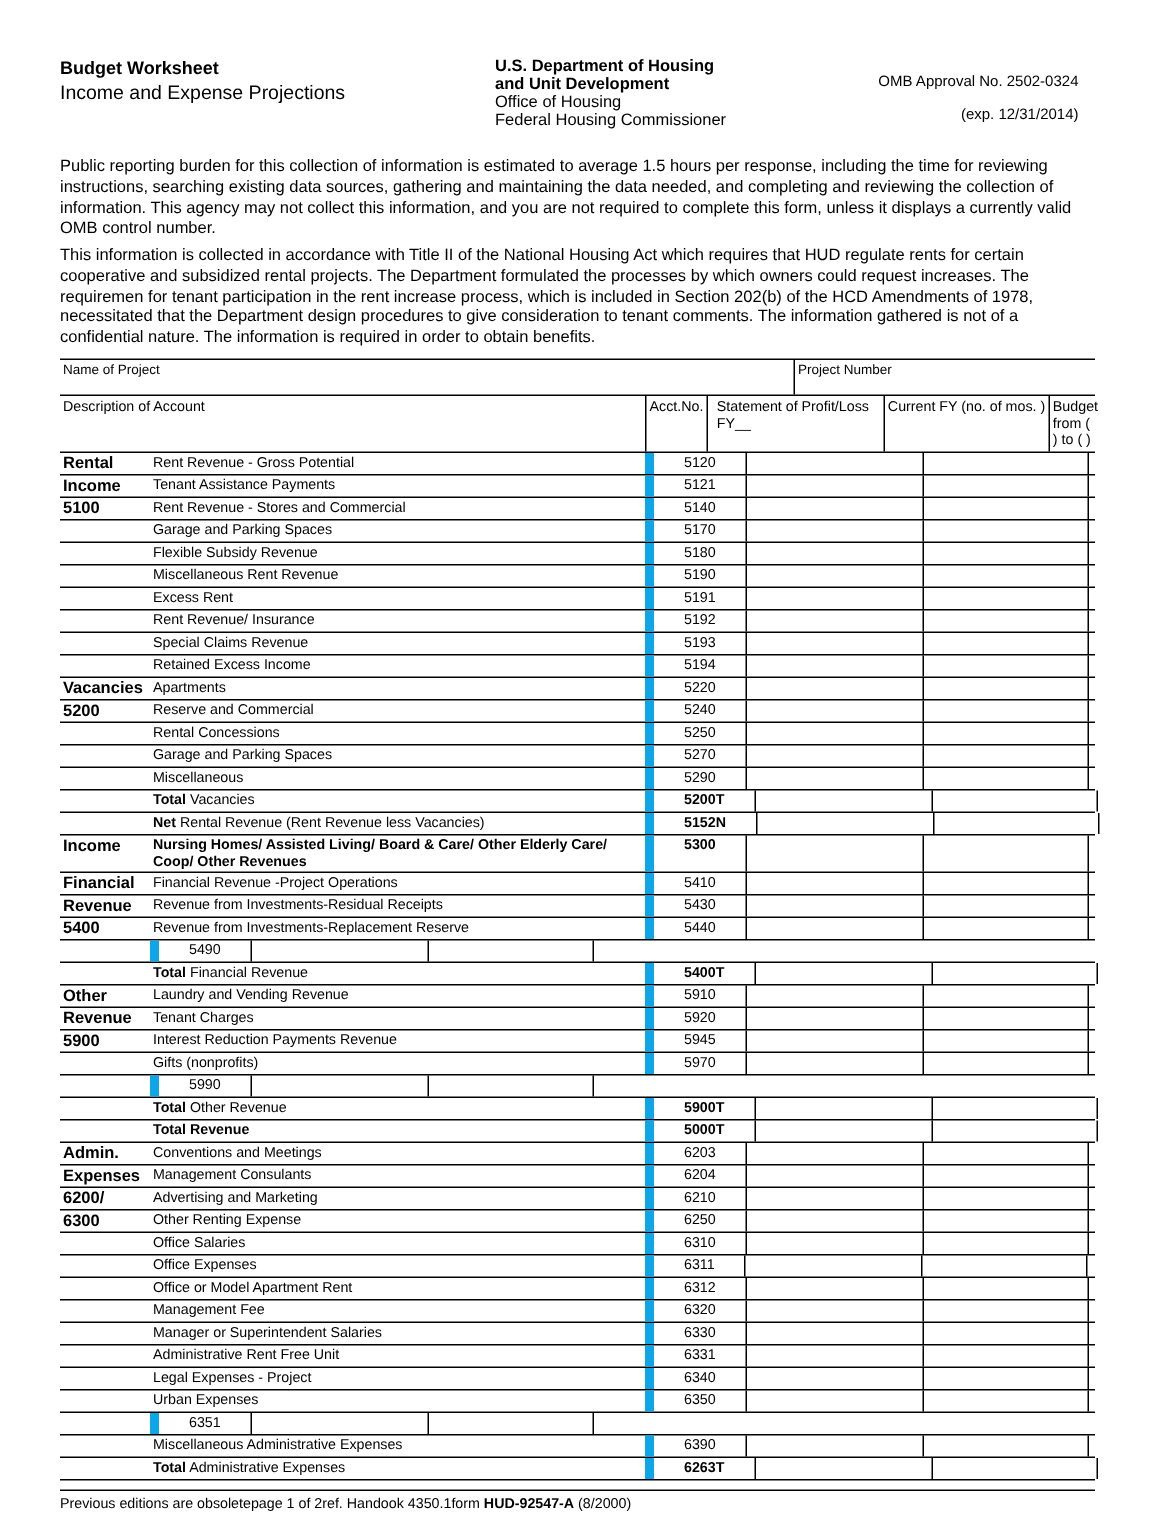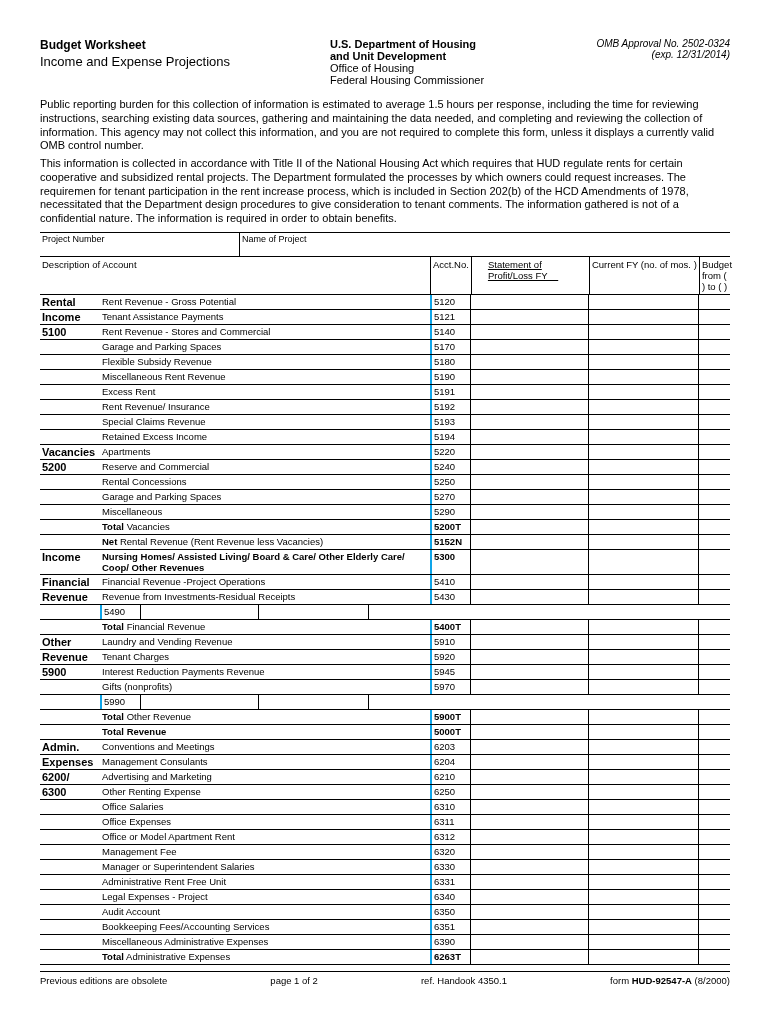--- a/index.html
+++ b/index.html
@@ -13,43 +13,43 @@
     width: 770px;
   }
   .header-row { display: flex; justify-content: space-between; margin-bottom: 12px; }
   .header-left { flex: 0 0 280px; }
   .header-center { flex: 0 0 230px; }
   .header-right { flex: 0 0 160px; text-align: right; }
   .title { font-size: 12px; font-weight: bold; margin: 0 0 2px 0; }
   .subtitle { font-size: 13px; margin: 0; }
   .dept { font-size: 11px; font-weight: bold; margin: 0; }
   .office { font-size: 11px; margin: 0; }
-  .omb { font-size: 10px; margin: 0; font-style: italic; }
+  .omb { font-size: 10px; margin: 11px; }
   .paragraphs { font-size: 11px; line-height: 1.25; margin-bottom: 6px; }
   .paragraphs p { margin: 0 0 4px 0; }
   .proj-row { display: flex; border-top: 1px solid #000; margin-top: 4px; }
   .proj-cell { flex: 1; border-right: 1px solid #000; padding: 1px 2px 12px 2px; font-size: 9px; }
   .proj-cell:last-child { border-right: none; }
   .table-header { display: flex; border-top: 1px solid #000; border-bottom: 1px solid #000; font-size: 9.5px; }
   .th-desc { flex: 0 0 390px; padding: 2px 2px; }
   .th-acct { flex: 0 0 40px; border-left: 1px solid #000; padding: 2px 2px; }
-  .th-stmt { flex: 0 0 118px; border-left: 1px solid #000; padding: 2px 16px; text-decoration: underline; }
+  .th-stmt { flex: 0 0 118px; border-left: 1px solid #000; padding: 2px 6px; }
   .th-curr { flex: 0 0 110px; border-left: 1px solid #000; padding: 2px 2px; }
   .th-budg { flex: 1; border-left: 1px solid #000; padding: 2px 2px; }
   .table-body { }
   .row { display: flex; border-bottom: 1px solid #000; font-size: 9.5px; min-height: 15px; align-items: stretch; }
   .cat-col { flex: 0 0 60px; padding: 1px 2px; font-size: 11px; }
   .cat-col b { font-weight: bold; }
   .desc-col { flex: 0 0 330px; padding: 1px 2px; border-left: none; }
-  .acct-col { flex: 0 0 40px; border-left: 2px solid #0ea5e9; padding: 1px 2px; }
+  .acct-col { flex: 0 0 40px; border-left: 6px solid #0ea5e9; padding: 1px 20px; }
   .stmt-col { flex: 0 0 118px; border-left: 1px solid #000; }
   .curr-col { flex: 0 0 110px; border-left: 1px solid #000; }
   .budg-col { flex: 1; border-left: 1px solid #000; }
   .bold { font-weight: bold; }
-  .footer { display: flex; justify-content: space-between; border-top: 1.5px solid #000; padding-top: 3px; margin-top: 6px; font-size: 9.5px; gap: 26px; }
+  .footer { display: flex; justify-content: flex-start; border-top: 1.5px solid #000; padding-top: 3px; margin-top: 6px; font-size: 9.5px; }
 </style>
 </head>
 <body>
 
 <div class="header-row">
   <div class="header-left">
     <p class="title">Budget Worksheet</p>
     <p class="subtitle">Income and Expense Projections</p>
   </div>
   <div class="header-center">
@@ -63,22 +63,22 @@
     <p class="omb">(exp. 12/31/2014)</p>
   </div>
 </div>
 
 <div class="paragraphs">
   <p>Public reporting burden for this collection of information is estimated to average 1.5 hours per response, including the time for reviewing instructions, searching existing data sources, gathering and maintaining the data needed, and completing and reviewing the collection of information.  This agency may not collect this information, and you are not required to complete this form, unless it displays a currently valid OMB control number.</p>
   <p>This information is collected in accordance with Title II of the National Housing Act which requires that HUD regulate rents for certain cooperative and subsidized rental projects.  The Department formulated the processes by which owners could request increases.  The requiremen for tenant participation in the rent increase process, which is included in Section 202(b) of the HCD Amendments of 1978, necessitated that the Department design procedures to give consideration to tenant comments.  The information gathered is not of a confidential nature.  The information is required in order to obtain benefits.</p>
 </div>
 
 <div class="proj-row">
+  <div class="proj-cell">Name of Project</div>
   <div class="proj-cell" style="flex:0 0 200px">Project Number</div>
-  <div class="proj-cell">Name of Project</div>
 </div>
 
 <div class="table-header">
   <div class="th-desc">Description of Account</div>
   <div class="th-acct">Acct.No.</div>
   <div class="th-stmt">Statement of Profit/Loss FY__</div>
   <div class="th-curr">Current FY  (no. of mos.        )</div>
   <div class="th-budg">Budget from (           ) to (           )</div>
 </div>
 
@@ -237,20 +237,28 @@
     </div>
     <div class="row">
       <div class="cat-col"><b>Revenue</b></div>
       <div class="desc-col">Revenue from Investments-Residual Receipts</div>
       <div class="acct-col">5430</div>
       <div class="stmt-col"></div>
       <div class="curr-col"></div>
       <div class="budg-col"></div>
     </div>
     <div class="row">
+      <div class="cat-col"><b>5400</b></div>
+      <div class="desc-col">Revenue from Investments-Replacement Reserve</div>
+      <div class="acct-col">5440</div>
+      <div class="stmt-col"></div>
+      <div class="curr-col"></div>
+      <div class="budg-col"></div>
+    </div>
+    <div class="row">
       <div class="cat-col"></div>
       <div class="acct-col">5490</div>
       <div class="stmt-col"></div>
       <div class="curr-col"></div>
       <div class="budg-col"></div>
     </div>
     <div class="row">
       <div class="cat-col"></div>
       <div class="desc-col"><b>Total</b> Financial Revenue</div>
       <div class="acct-col bold">5400T</div>
@@ -396,29 +404,28 @@
     <div class="row">
       <div class="cat-col"></div>
       <div class="desc-col">Legal Expenses - Project</div>
       <div class="acct-col">6340</div>
       <div class="stmt-col"></div>
       <div class="curr-col"></div>
       <div class="budg-col"></div>
     </div>
     <div class="row">
       <div class="cat-col"></div>
-      <div class="desc-col">Audit Account</div>
+      <div class="desc-col">Urban Expenses</div>
       <div class="acct-col">6350</div>
       <div class="stmt-col"></div>
       <div class="curr-col"></div>
       <div class="budg-col"></div>
     </div>
     <div class="row">
       <div class="cat-col"></div>
-      <div class="desc-col">Bookkeeping Fees/Accounting Services</div>
       <div class="acct-col">6351</div>
       <div class="stmt-col"></div>
       <div class="curr-col"></div>
       <div class="budg-col"></div>
     </div>
     <div class="row">
       <div class="cat-col"></div>
       <div class="desc-col">Miscellaneous Administrative Expenses</div>
       <div class="acct-col">6390</div>
       <div class="stmt-col"></div>

